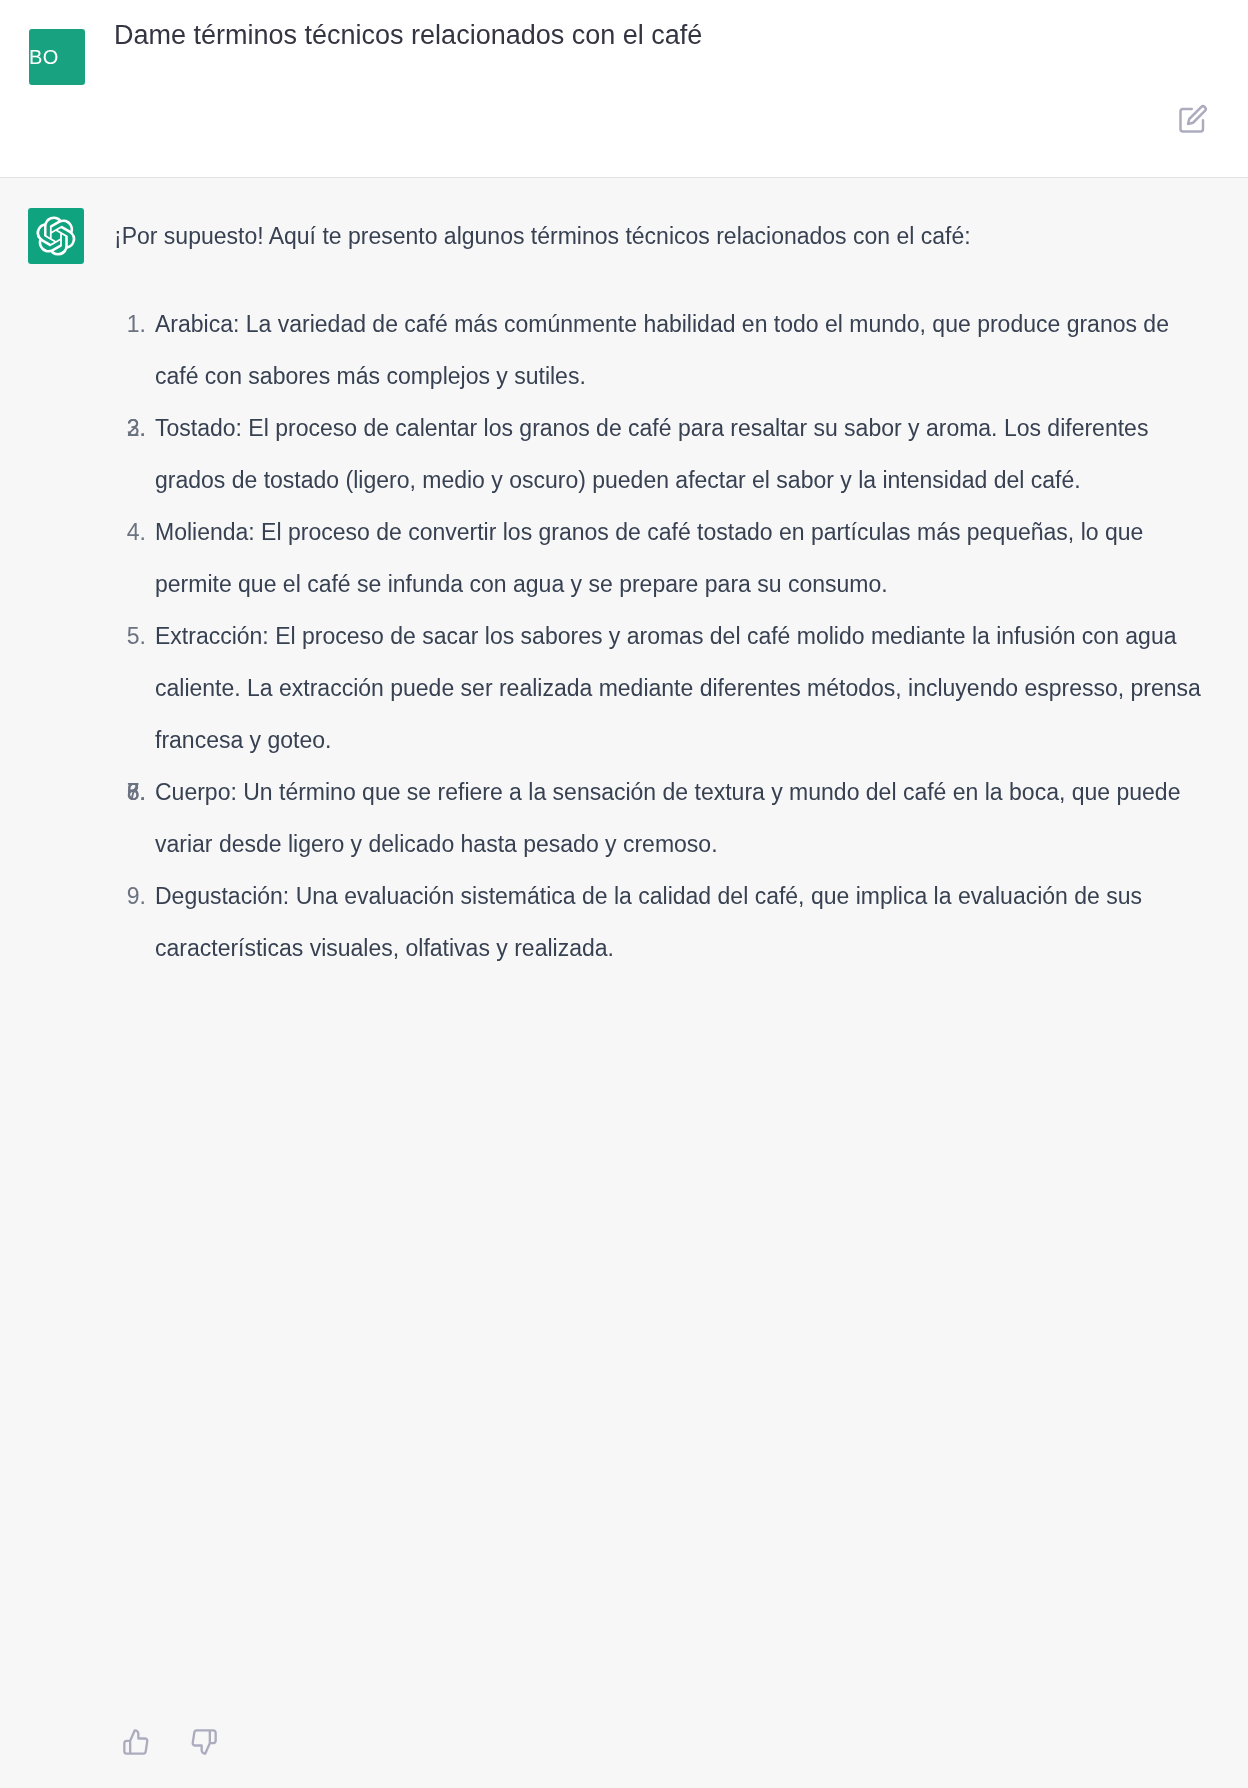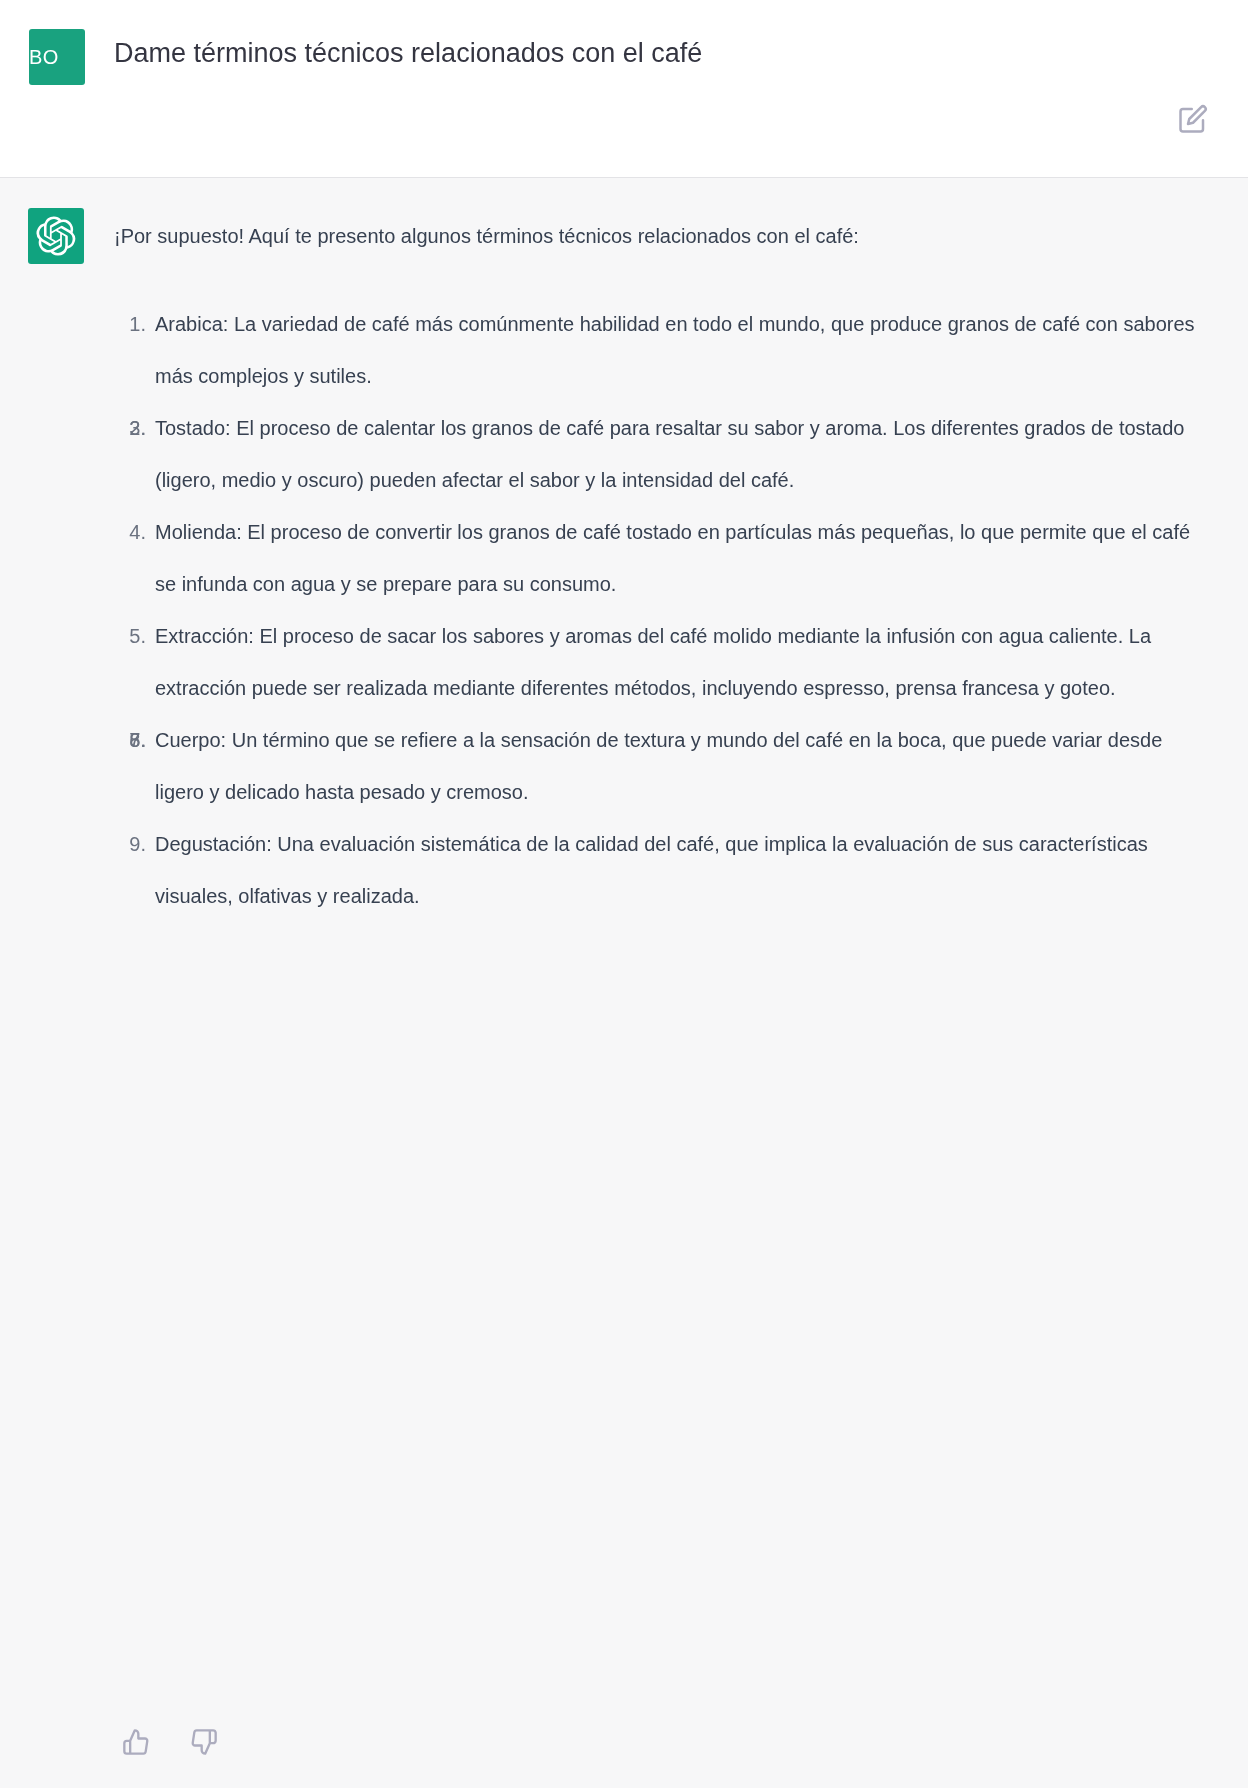--- a/index.html
+++ b/index.html
@@ -12,39 +12,39 @@
     position:absolute; left:0; top:0; width:1248px; height:177px;
     background:#ffffff; border-bottom:1px solid #e3e3e6;
   }
   .avatar {
     position:absolute; left:29px; top:29px; width:56px; height:56px;
     border-radius:3px; background:#19a27f; color:#ffffff;
     font-size:20px; display:flex; align-items:center; justify-content:flex-start;
     letter-spacing:0.5px;
   }
   .user-text {
-    position:absolute; left:114px; top:33px; font-size:27px; line-height:40px;
+    position:absolute; left:114px; top:15px; font-size:27px; line-height:40px;
     color:#343541;
   }
   .edit-btn {
     position:absolute; left:1176px; top:102px; width:34px; height:34px;
     display:flex; align-items:center; justify-content:center; cursor:pointer;
   }
   .assistant-row {
     position:absolute; left:0; top:178px; width:1248px; height:1610px;
     background:#f7f7f8;
   }
   .bot-avatar {
     position:absolute; left:28px; top:30px; width:56px; height:56px;
     border-radius:3px; background:#10a37f;
     display:flex; align-items:center; justify-content:center;
   }
   .content {
     position:absolute; left:114px; top:32px; width:1100px;
-    font-size:20px; line-height:52px; color:#374151;
+    font-size:23px; line-height:52px; color:#374151;
   }
   .intro { margin:0 0 36px 0; }
   ol { margin:0; padding:0; list-style:none; }
   ol li {
     position:relative; padding-left:41px; margin:0;
   }
   .num {
     position:absolute; left:0; width:32px; text-align:right;
     color:#6b7280;
   }

